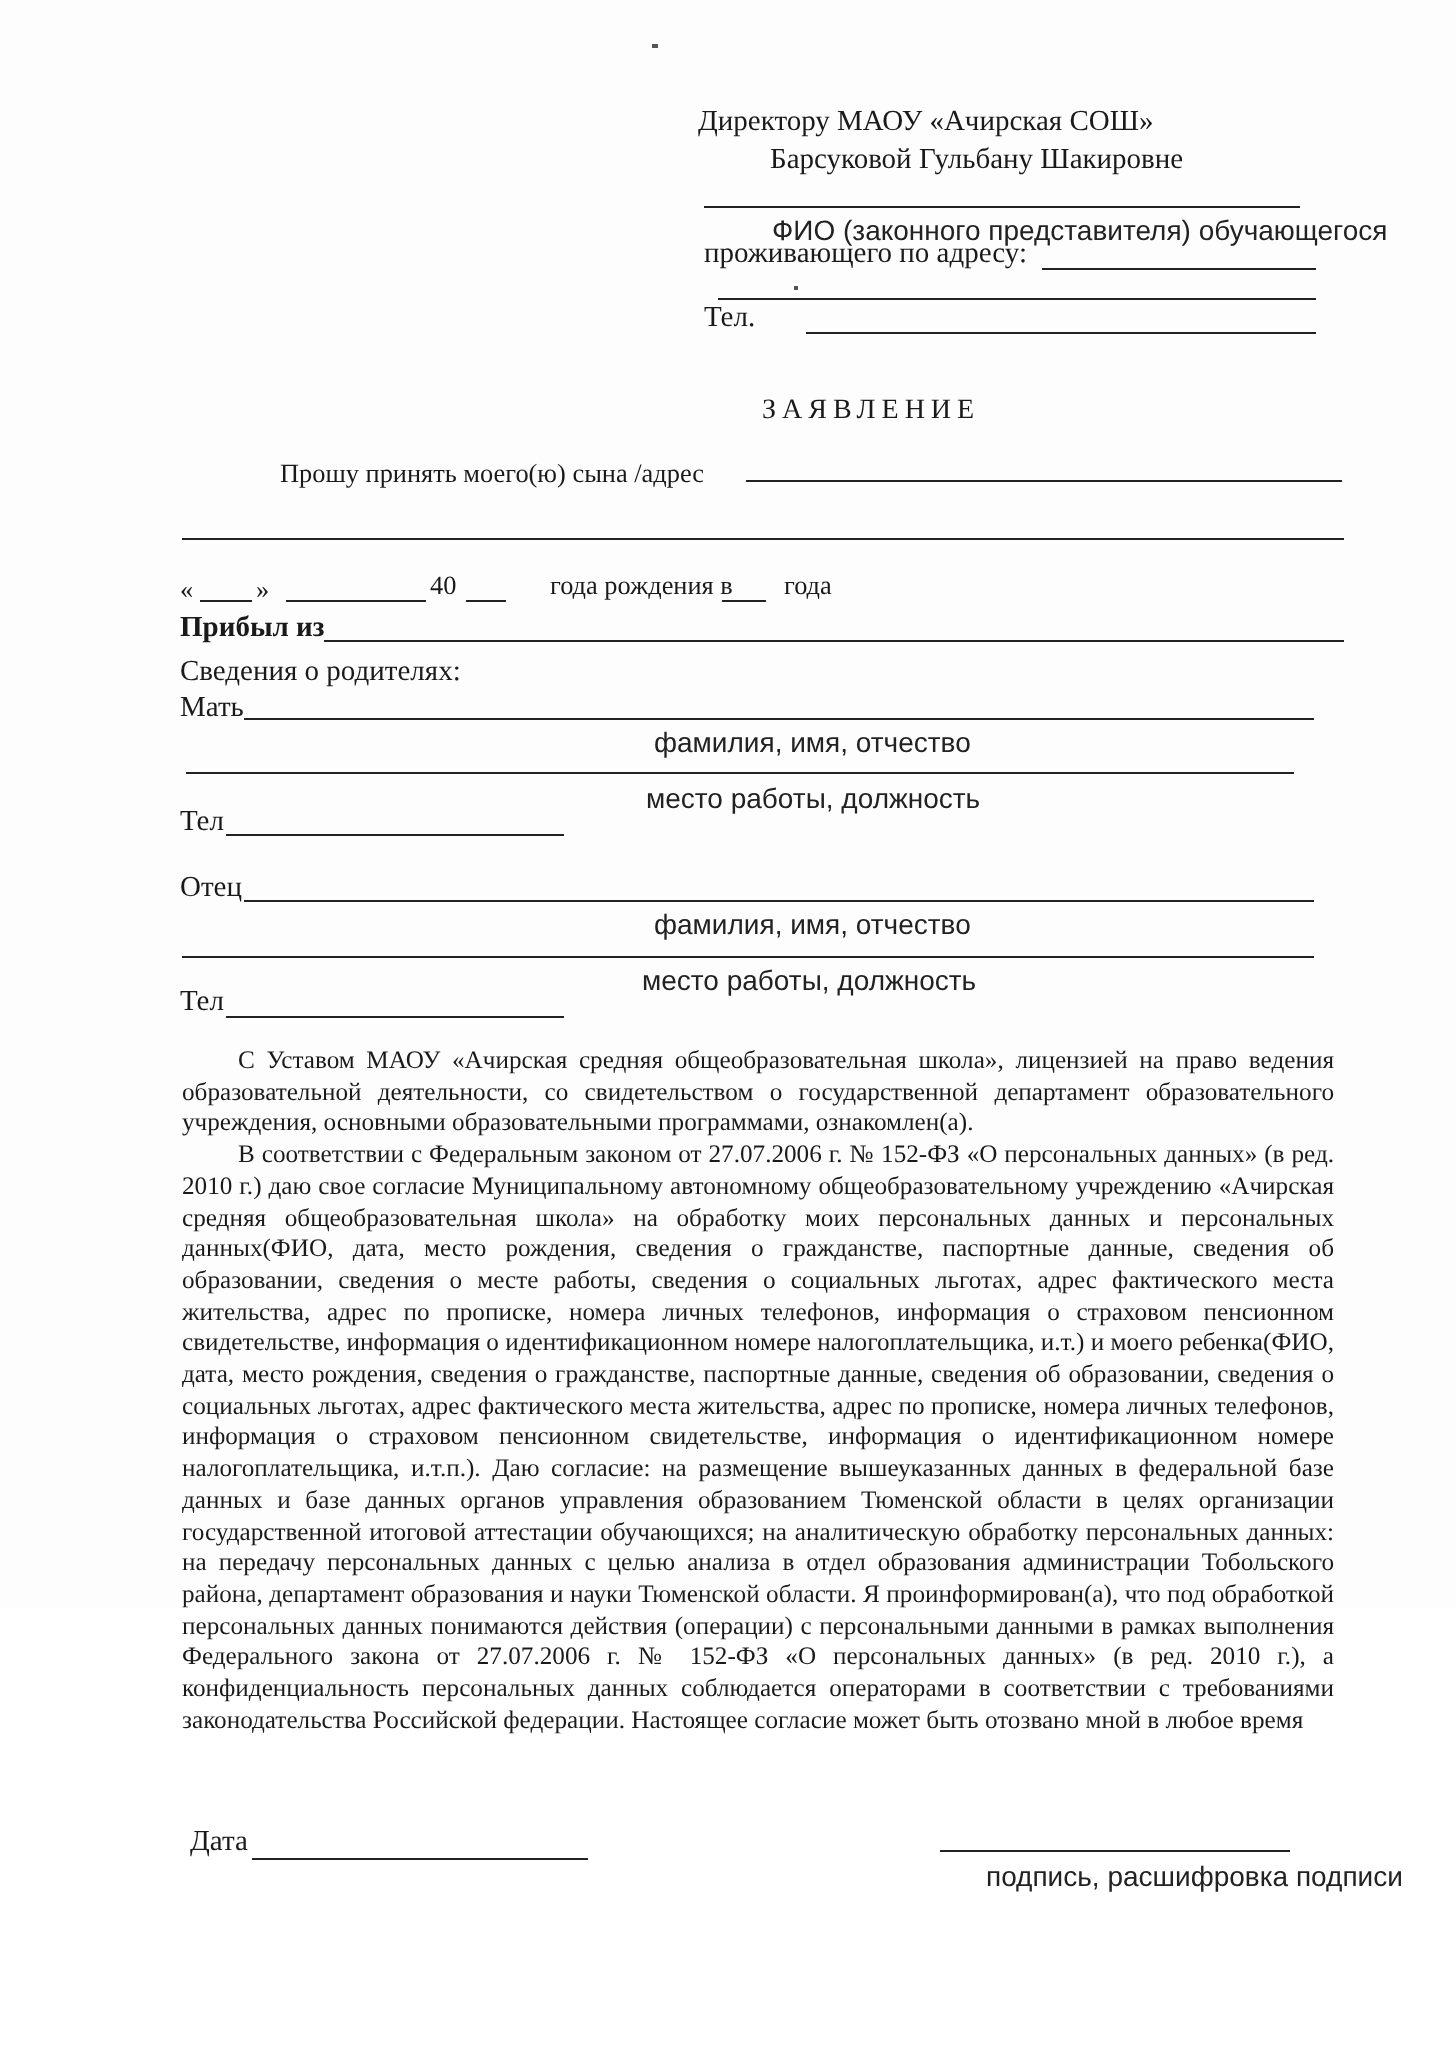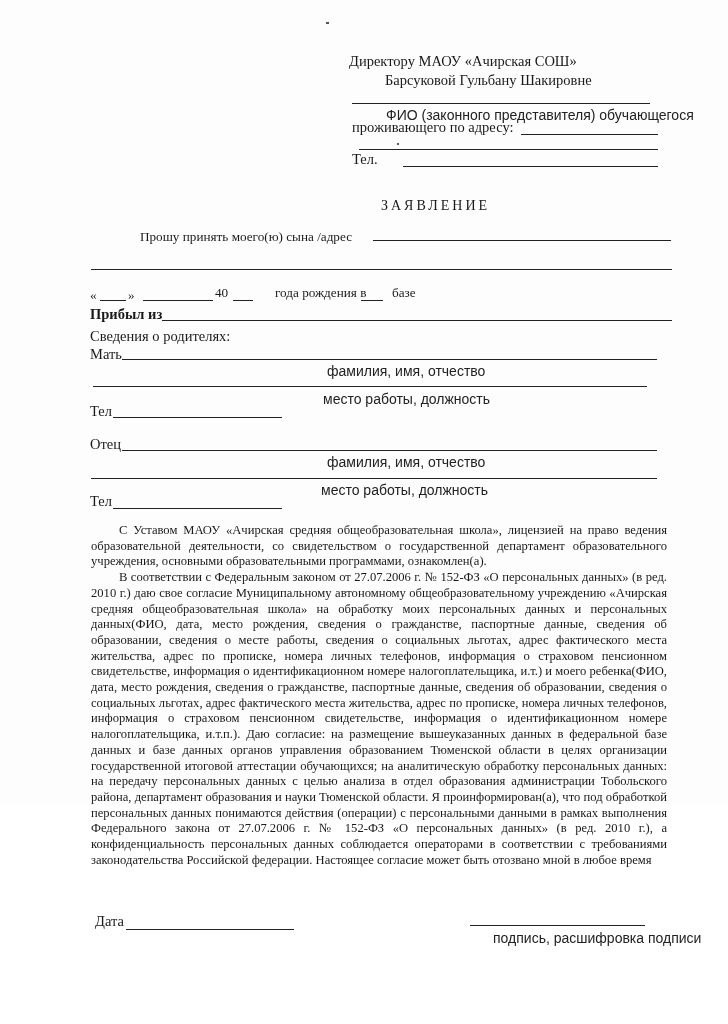--- a/index.html
+++ b/index.html
@@ -44,21 +44,21 @@
   <div class="field" style="left:91px;top:269px;width:581px;"></div>
 
   <div class="abs t13" style="left:90px;top:287px;">«</div>
   <div class="field" style="left:100px;top:300px;width:26px;"></div>
   <div class="abs t13" style="left:128px;top:287px;">»</div>
   <div class="field" style="left:143px;top:300px;width:70px;"></div>
   <div class="abs t13" style="left:215px;top:285px;">40</div>
   <div class="field" style="left:233px;top:300px;width:20px;"></div>
   <div class="abs t13" style="left:256px;top:285px;margin-left:19px;">года рождения в</div>
   <div class="field" style="left:361px;top:300px;width:22px;"></div>
-  <div class="abs t13" style="left:392px;top:285px;">базе</div>
+  <div class="abs t13" style="left:392px;top:285px;">года</div>
 
   <div class="abs t14" style="left:90px;top:306px;font-weight:bold;">Прибыл из</div>
   <div class="field" style="left:162px;top:320px;width:510px;"></div>
 
   <div class="abs t14" style="left:90px;top:328px;">Сведения о родителях:</div>
 
   <div class="abs t14" style="left:90px;top:346px;">Мать</div>
   <div class="field" style="left:122px;top:359px;width:535px;"></div>
   <div class="abs small" style="left:327px;top:363px;">фамилия, имя, отчество</div>
   <div class="field" style="left:93px;top:386px;width:554px;"></div>

